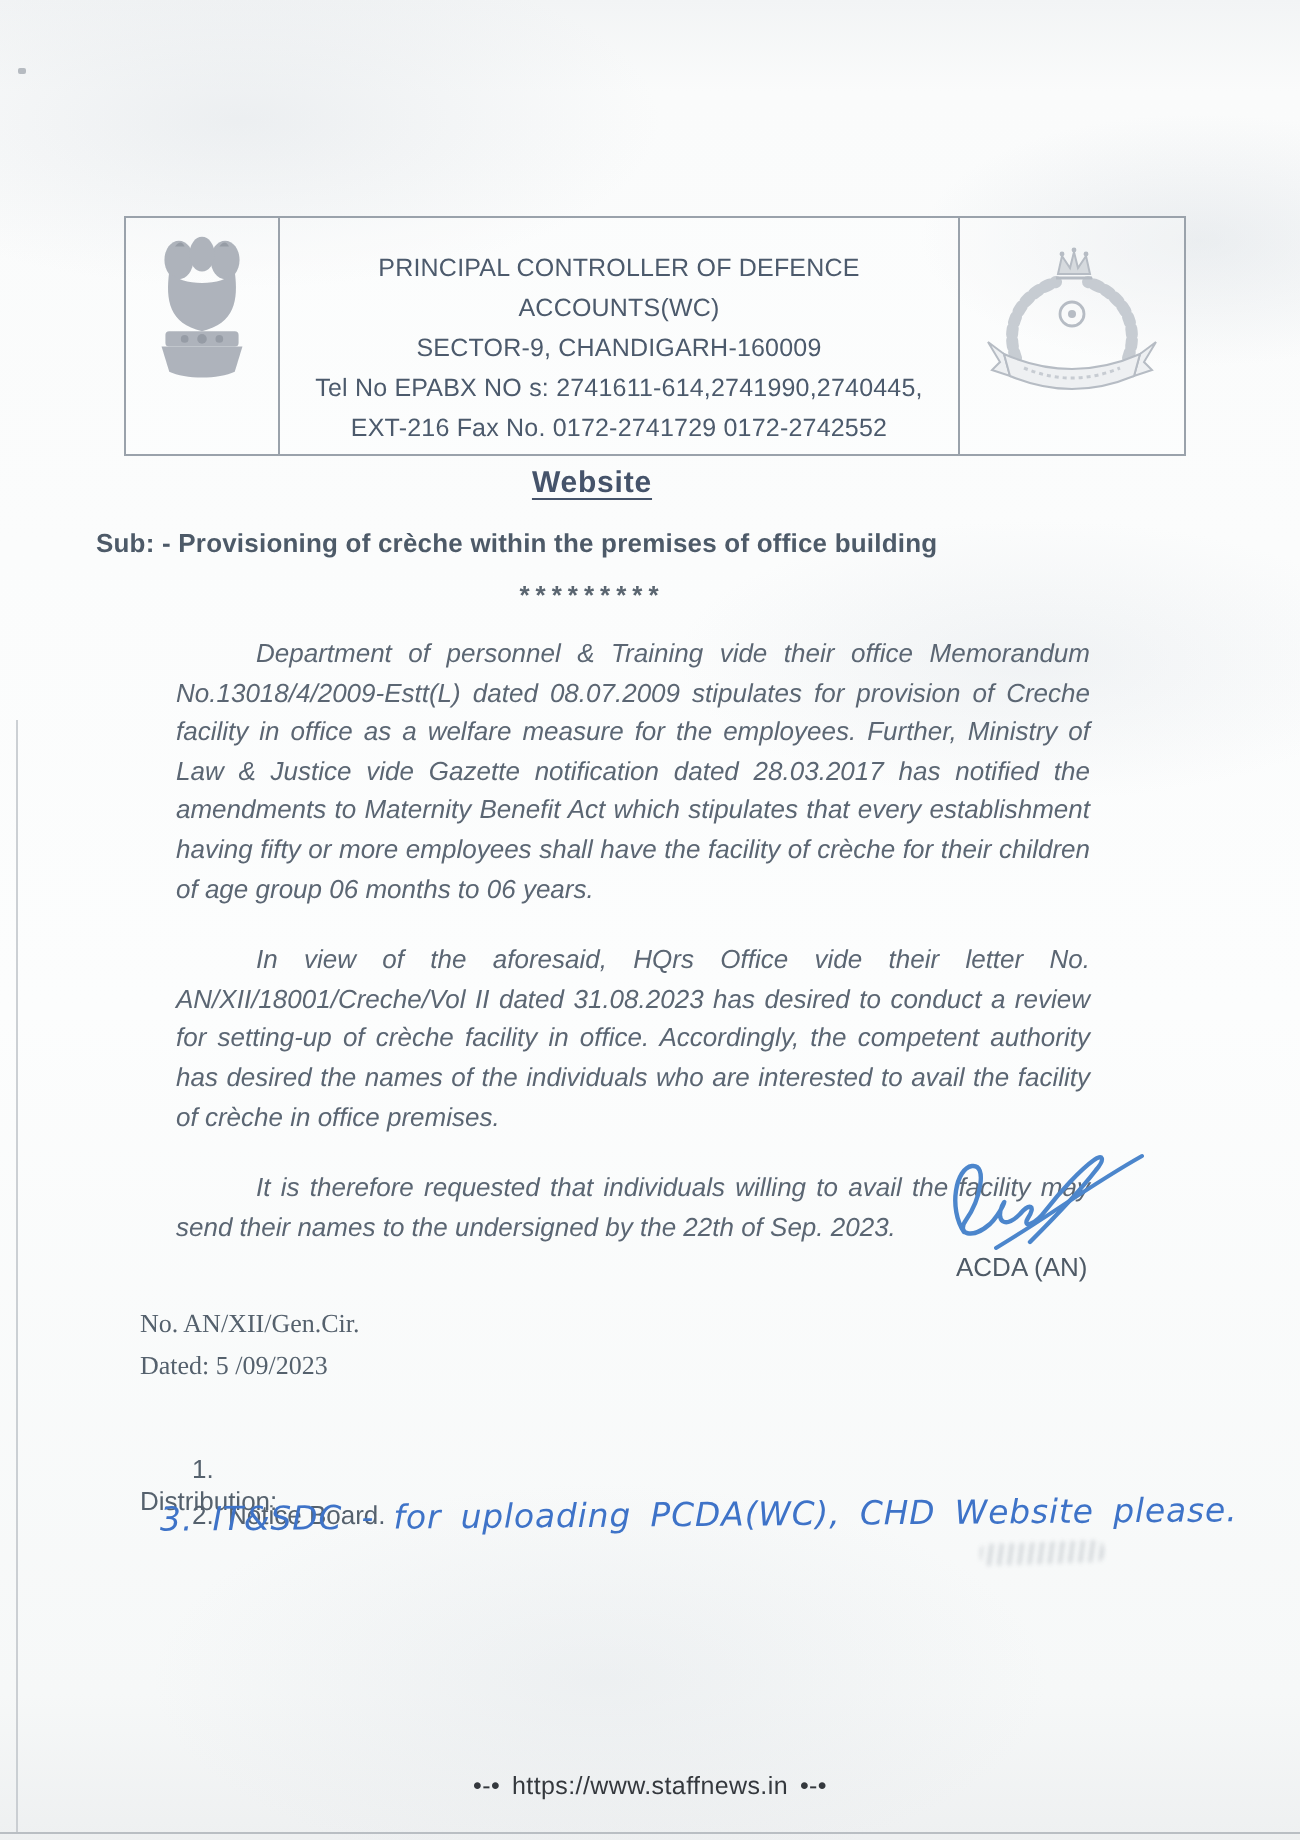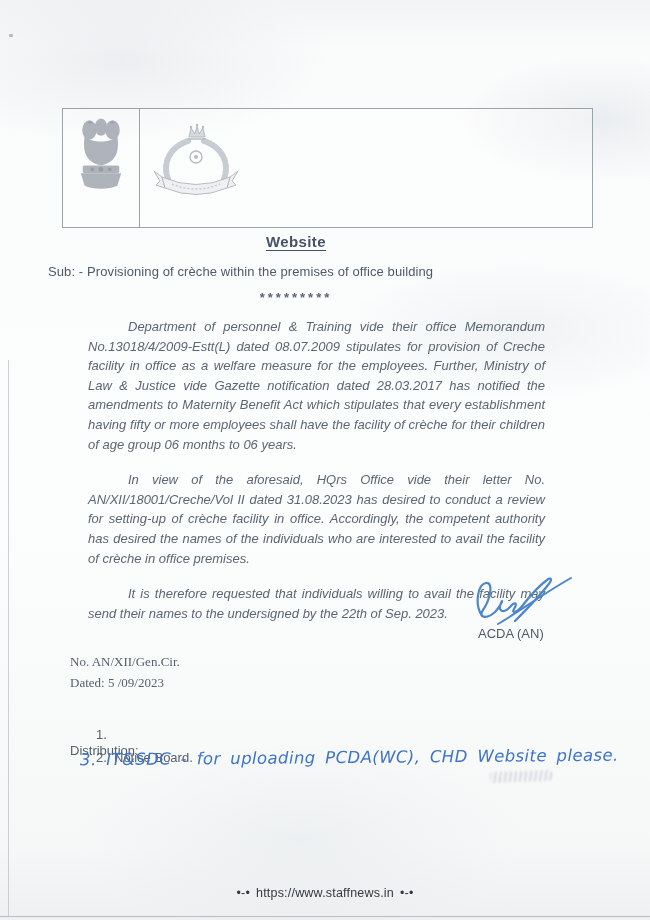--- a/index.html
+++ b/index.html
@@ -29,21 +29,21 @@
   .header-cell-right{width:112px;display:flex;align-items:flex-start;justify-content:center;padding-top:12px;}
   .org-line{display:block;}
 
   .doc-title{
     position:absolute;left:0;top:233px;width:592px;text-align:center;
     font-size:15px;font-weight:bold;color:#45536a;letter-spacing:.4px;
     text-decoration:underline;text-underline-offset:3px;
   }
   .subject-line{
     position:absolute;left:48px;top:264px;width:560px;
-    font-size:13px;font-weight:normal;color:#4d5a68;letter-spacing:.1px;
+    font-size:13px;font-weight:bold;color:#4d5a68;letter-spacing:.1px;
   }
   .separator-stars{
     position:absolute;left:0;top:290px;width:592px;text-align:center;
     font-size:13px;color:#5a6570;letter-spacing:3px;font-weight:bold;
   }
   .body-text{
     position:absolute;left:88px;top:317px;width:457px;
     font-size:13px;line-height:19.6px;color:#5b6673;text-align:justify;font-style:italic;
   }
   .body-text p{margin:0 0 16px 0;text-indent:40px;}
@@ -99,20 +99,26 @@
           <g fill="#8d939d" opacity="0.7">
             <circle cx="18" cy="54" r="2"></circle>
             <circle cx="27" cy="54" r="2.5"></circle>
             <circle cx="36" cy="54" r="2"></circle>
             <path d="M13,6 q3,-4 5,0 z"></path>
             <path d="M36,6 q3,-4 5,0 z"></path>
           </g>
         </svg>
       </span>
     </div>
+    <div class="header-cell-center">
+      <span class="org-line">PRINCIPAL CONTROLLER OF DEFENCE ACCOUNTS(WC)</span>
+      <span class="org-line">SECTOR-9, CHANDIGARH-160009</span>
+      <span class="org-line">Tel No EPABX NO s: 2741611-614,2741990,2740445,</span>
+      <span class="org-line">EXT-216    Fax No. 0172-2741729   0172-2742552</span>
+    </div>
     <div class="header-cell-right">
       <span>
         <svg width="92" height="84" viewBox="0 0 92 84" fill="none" stroke="#b6bcc4">
           <path d="M39,16 L41,7 L45,13 L47,5 L49,13 L53,7 L55,16 Z" fill="#d6dade" stroke-width="1"></path>
           <circle cx="41" cy="6" r="1.2" fill="#b6bcc4" stroke="none"></circle>
           <circle cx="47" cy="4" r="1.2" fill="#b6bcc4" stroke="none"></circle>
           <circle cx="53" cy="6" r="1.2" fill="#b6bcc4" stroke="none"></circle>
           <path d="M38,18 L56,18" stroke-width="1.5"></path>
           <path d="M18,58 C12,42 20,26 38,20" stroke-width="6" stroke-dasharray="3,3" stroke-linecap="round" opacity=".75"></path>
           <path d="M74,58 C80,42 72,26 54,20" stroke-width="6" stroke-dasharray="3,3" stroke-linecap="round" opacity=".75"></path>

